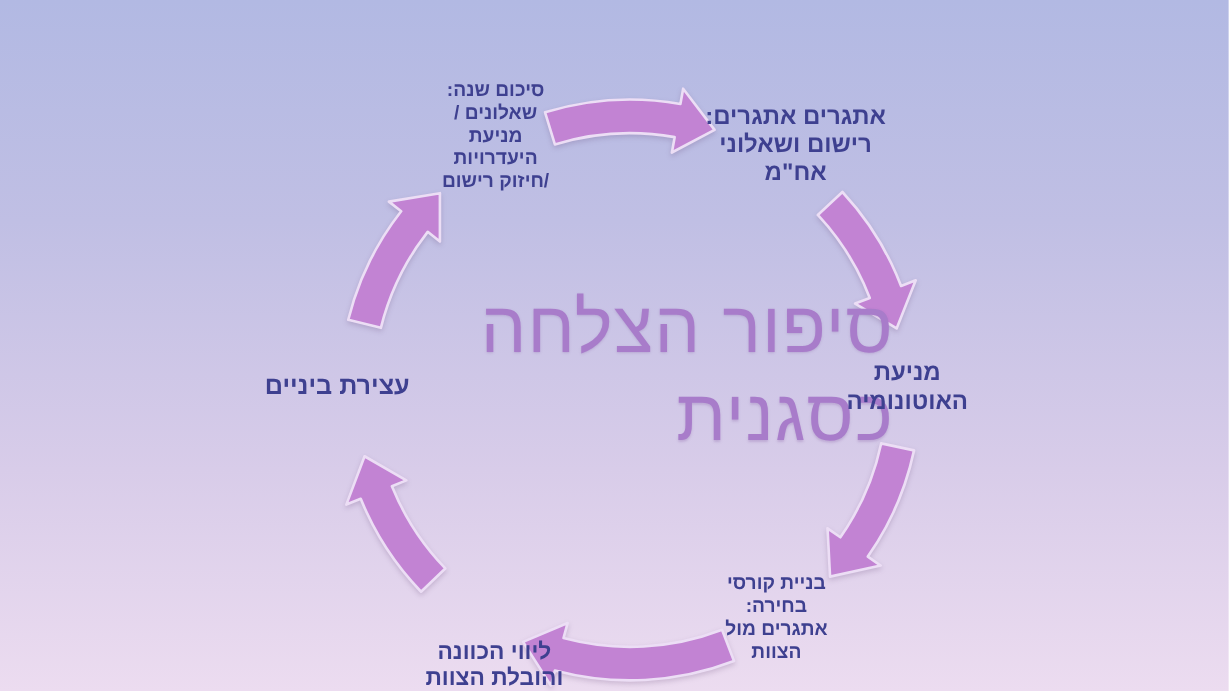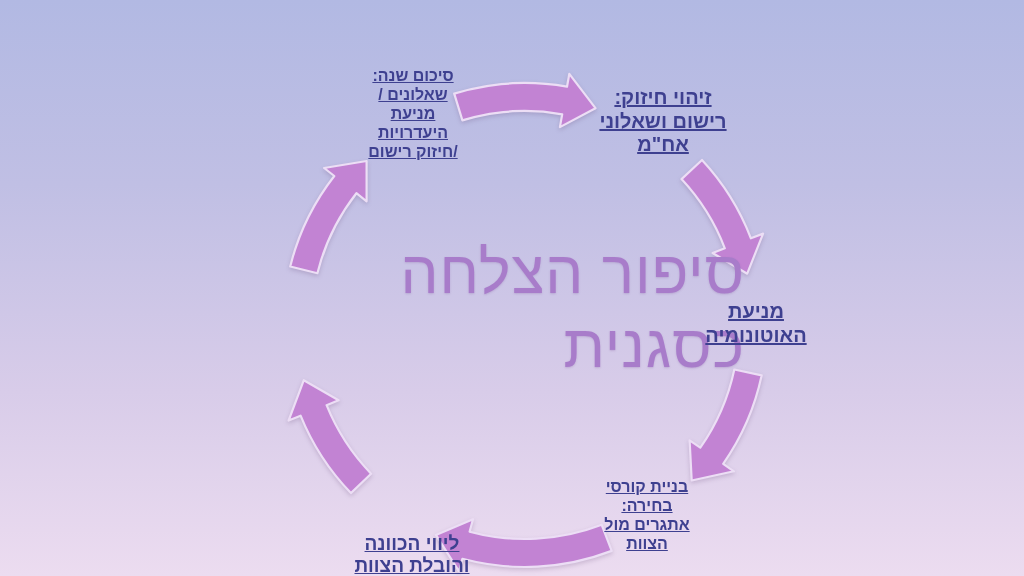--- a/index.html
+++ b/index.html
@@ -30,21 +30,20 @@
     white-space:pre-line;
     text-shadow:0 1px 2px rgba(140,100,170,0.30);
   }
   .node{
     position:absolute;
     text-align:center;
     color:#3e4090;
     font-weight:bold;
     line-height:1.18;
     white-space:pre-line;
-    text-decoration:underline;
   }
   .n1{left:333px;top:67px;width:160px;font-size:16px;}
   .n2{left:573px;top:86px;width:180px;font-size:20px;}
   .n3{left:666px;top:300px;width:180px;font-size:20px;}
   .n4{left:562px;top:478px;width:170px;font-size:16px;}
   .n5{left:322px;top:506px;width:180px;font-size:19px;margin-top:27px;}
   .n6{left:181px;top:310px;width:200px;font-size:21px;}
 </style>
 </head>
 <body>
@@ -61,26 +60,27 @@
   </svg>
 
   <div class="title">סיפור הצלחה
 כסגנית</div>
 
   <div class="node n1">סיכום שנה:
 שאלונים /
 מניעת
 היעדרויות
 /חיזוק רישום</div>
-  <div class="node n2">זיהוי חיזוק:
+  <div class="node n2">אתגרים אתגרים:
 רישום ושאלוני
 אח"מ</div>
   <div class="node n3">מניעת
 האוטונומיה</div>
   <div class="node n4">בניית קורסי
 בחירה:
 אתגרים מול
 הצוות</div>
   <div class="node n5">ליווי הכוונה
 והובלת הצוות
 בתוכנית</div>
+  <div class="node n6">עצירת ביניים</div>
 
 </div>
 
 </body></html>

